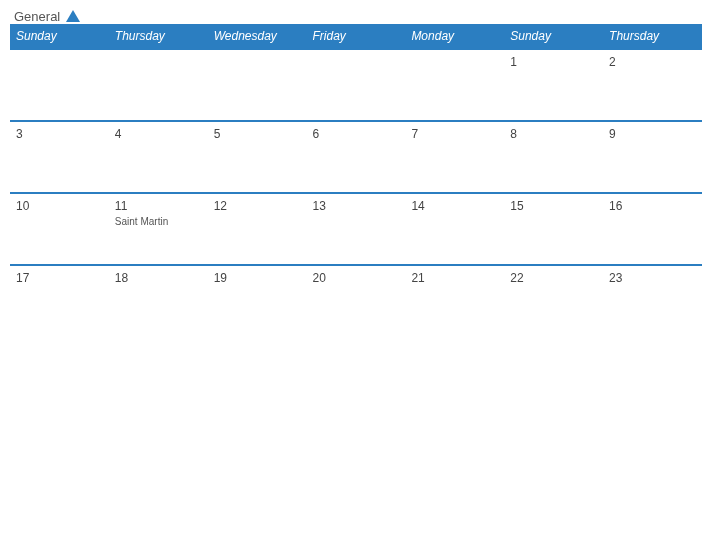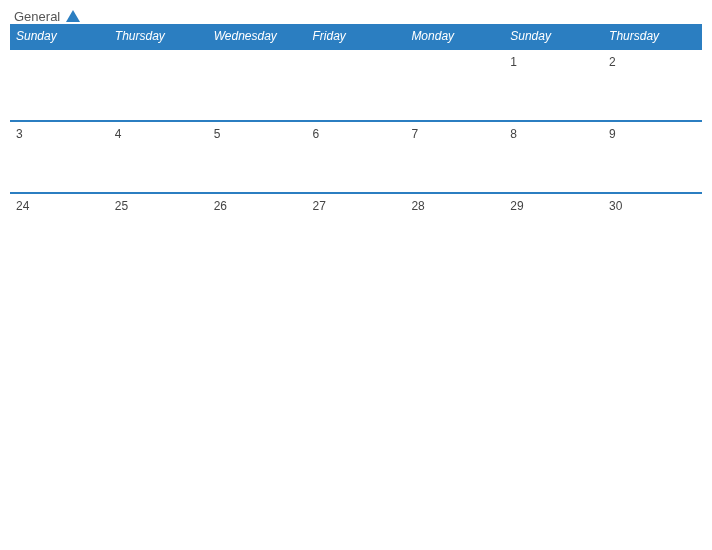--- a/index.html
+++ b/index.html
@@ -163,36 +163,60 @@
           </td>
           <td>
             <span class="day-number">8</span>
           </td>
           <td>
             <span class="day-number">9</span>
           </td>
         </tr>
         <tr>
           <td>
-            <span class="day-number">24</span>
-          </td>
-          <td>
-            <span class="day-number">25</span>
-          </td>
-          <td>
-            <span class="day-number">26</span>
-          </td>
-          <td>
-            <span class="day-number">27</span>
-          </td>
-          <td>
-            <span class="day-number">28</span>
-          </td>
-          <td>
-            <span class="day-number">29</span>
-          </td>
-          <td>
-            <span class="day-number">30</span>
+            <span class="day-number">10</span>
+          </td>
+          <td>
+            <span class="day-number">11</span>
+            <span class="holiday-name">Saint Martin</span>
+          </td>
+          <td>
+            <span class="day-number">12</span>
+          </td>
+          <td>
+            <span class="day-number">13</span>
+          </td>
+          <td>
+            <span class="day-number">14</span>
+          </td>
+          <td>
+            <span class="day-number">15</span>
+          </td>
+          <td>
+            <span class="day-number">16</span>
+          </td>
+        </tr>
+        <tr>
+          <td>
+            <span class="day-number">17</span>
+          </td>
+          <td>
+            <span class="day-number">18</span>
+          </td>
+          <td>
+            <span class="day-number">19</span>
+          </td>
+          <td>
+            <span class="day-number">20</span>
+          </td>
+          <td>
+            <span class="day-number">21</span>
+          </td>
+          <td>
+            <span class="day-number">22</span>
+          </td>
+          <td>
+            <span class="day-number">23</span>
           </td>
         </tr>
       </tbody>
   </table>
 </div>
 
 </body></html>

